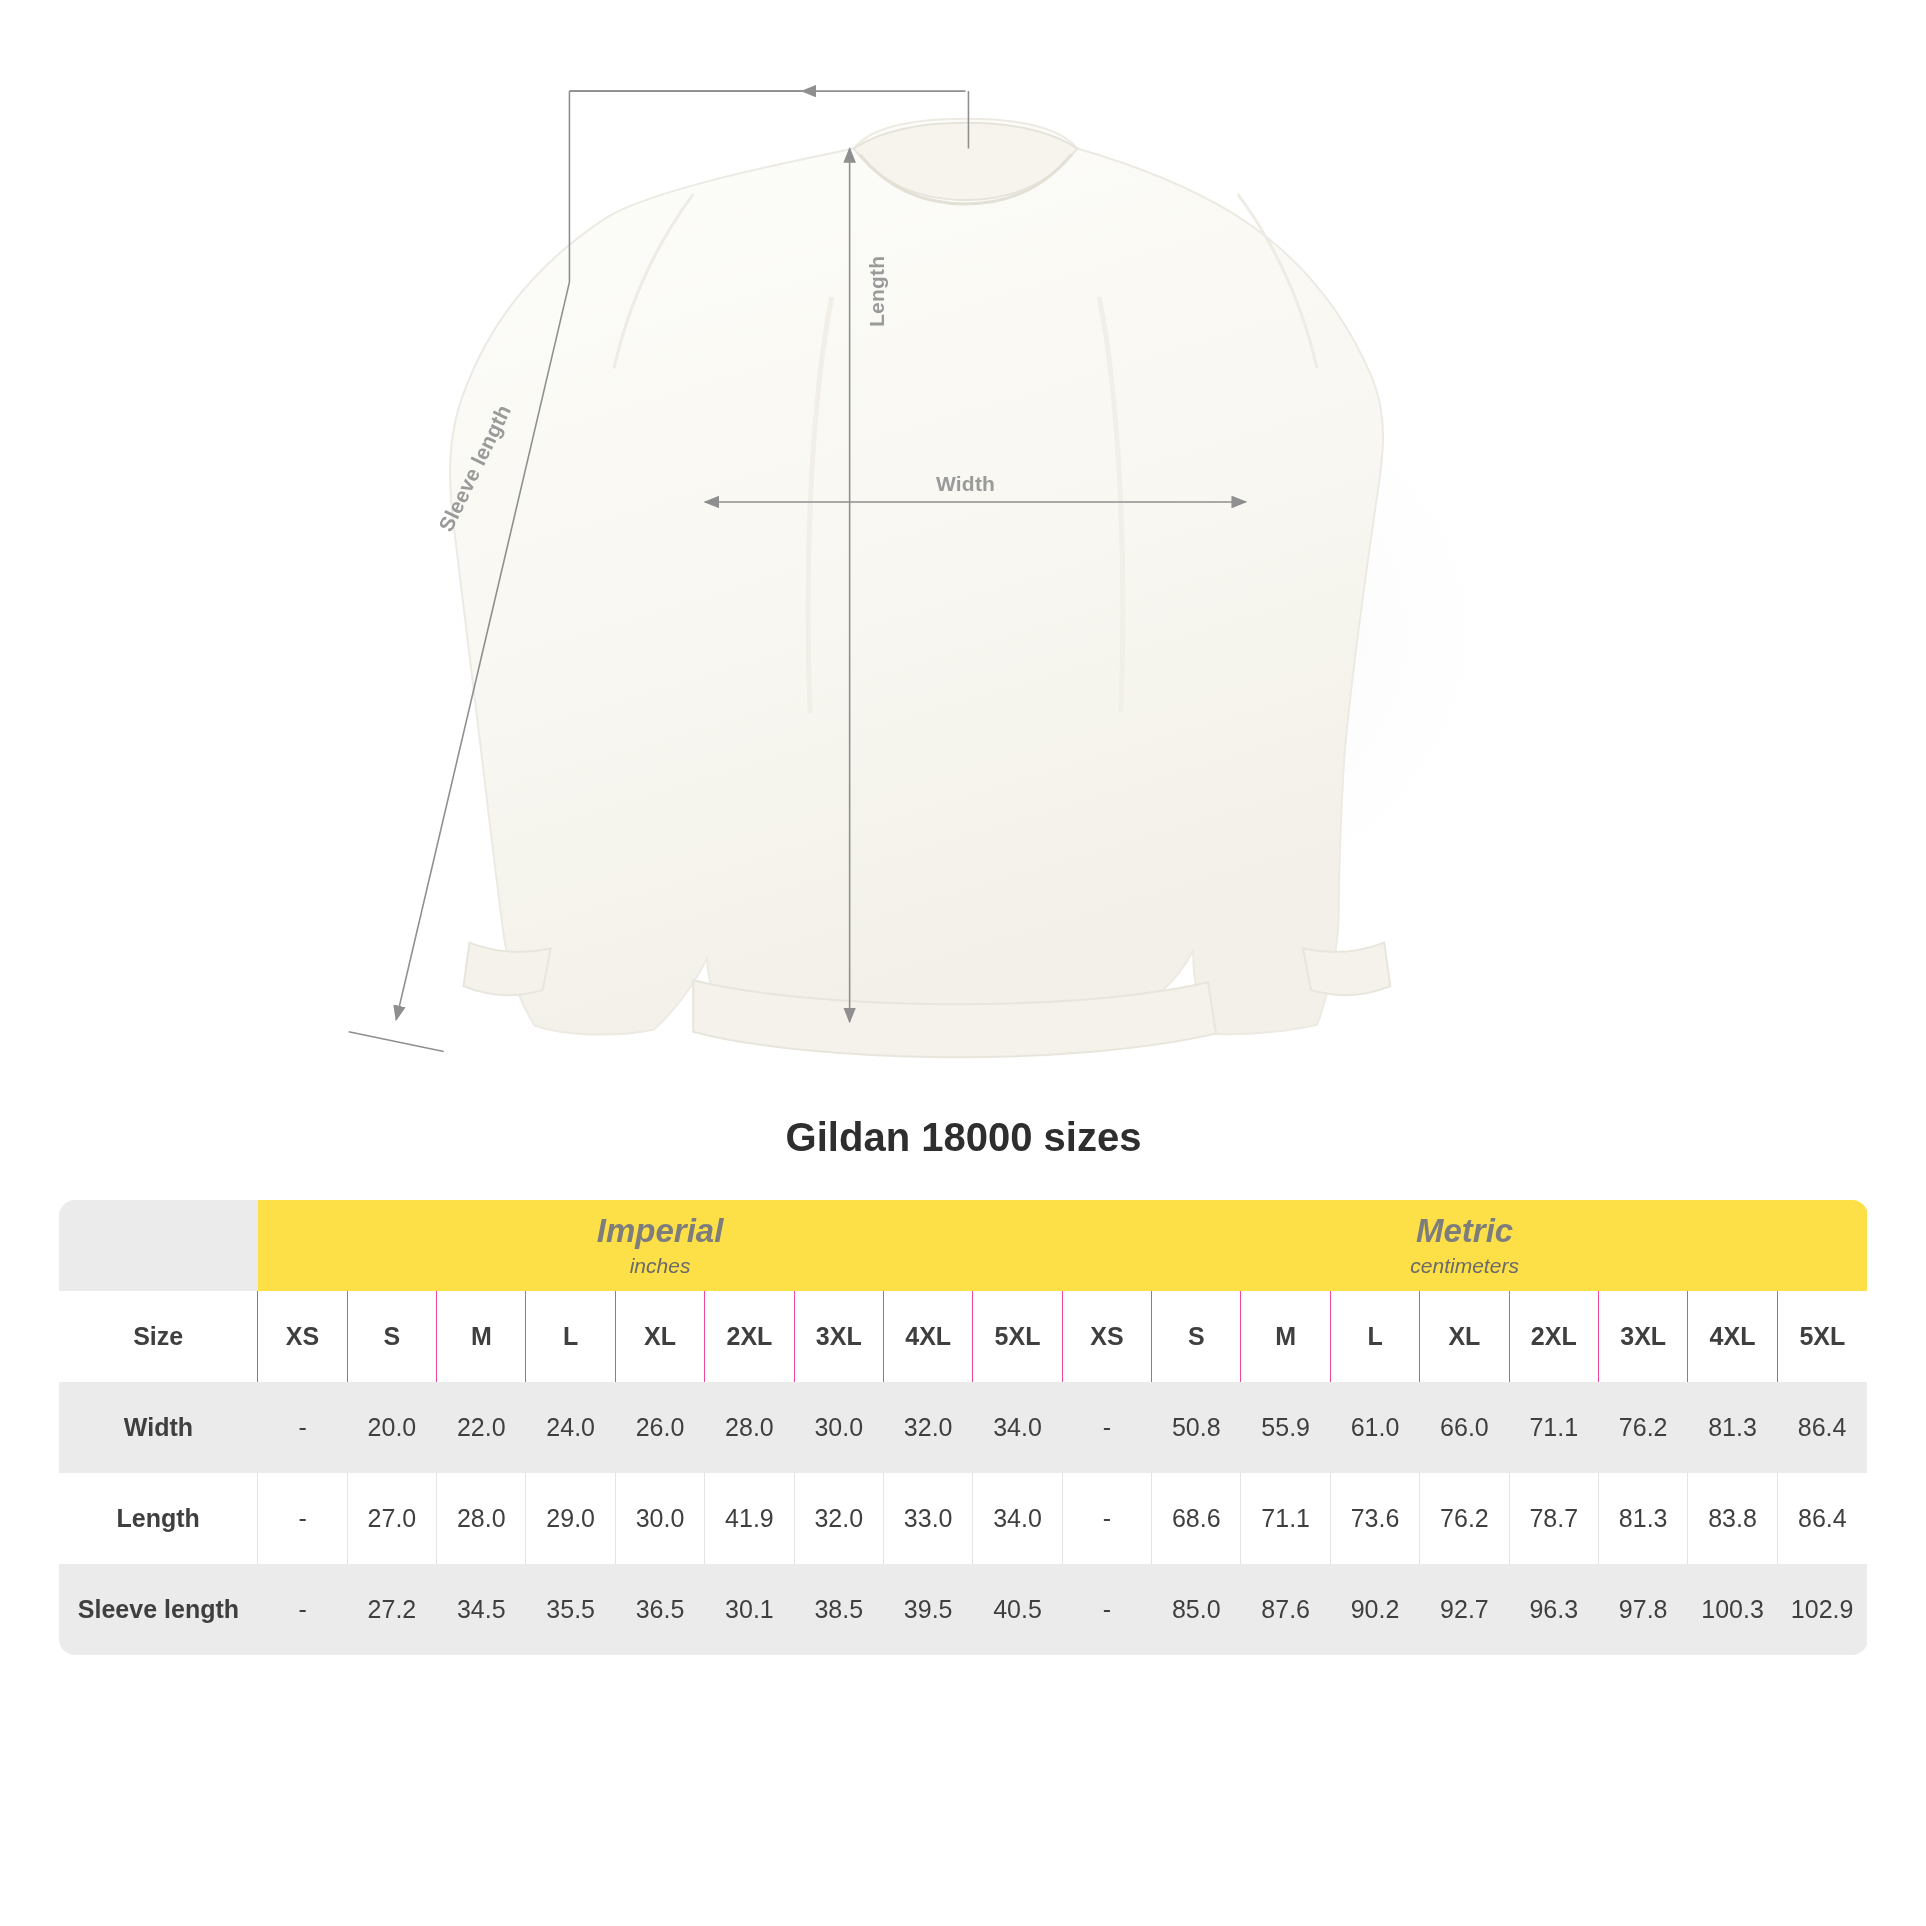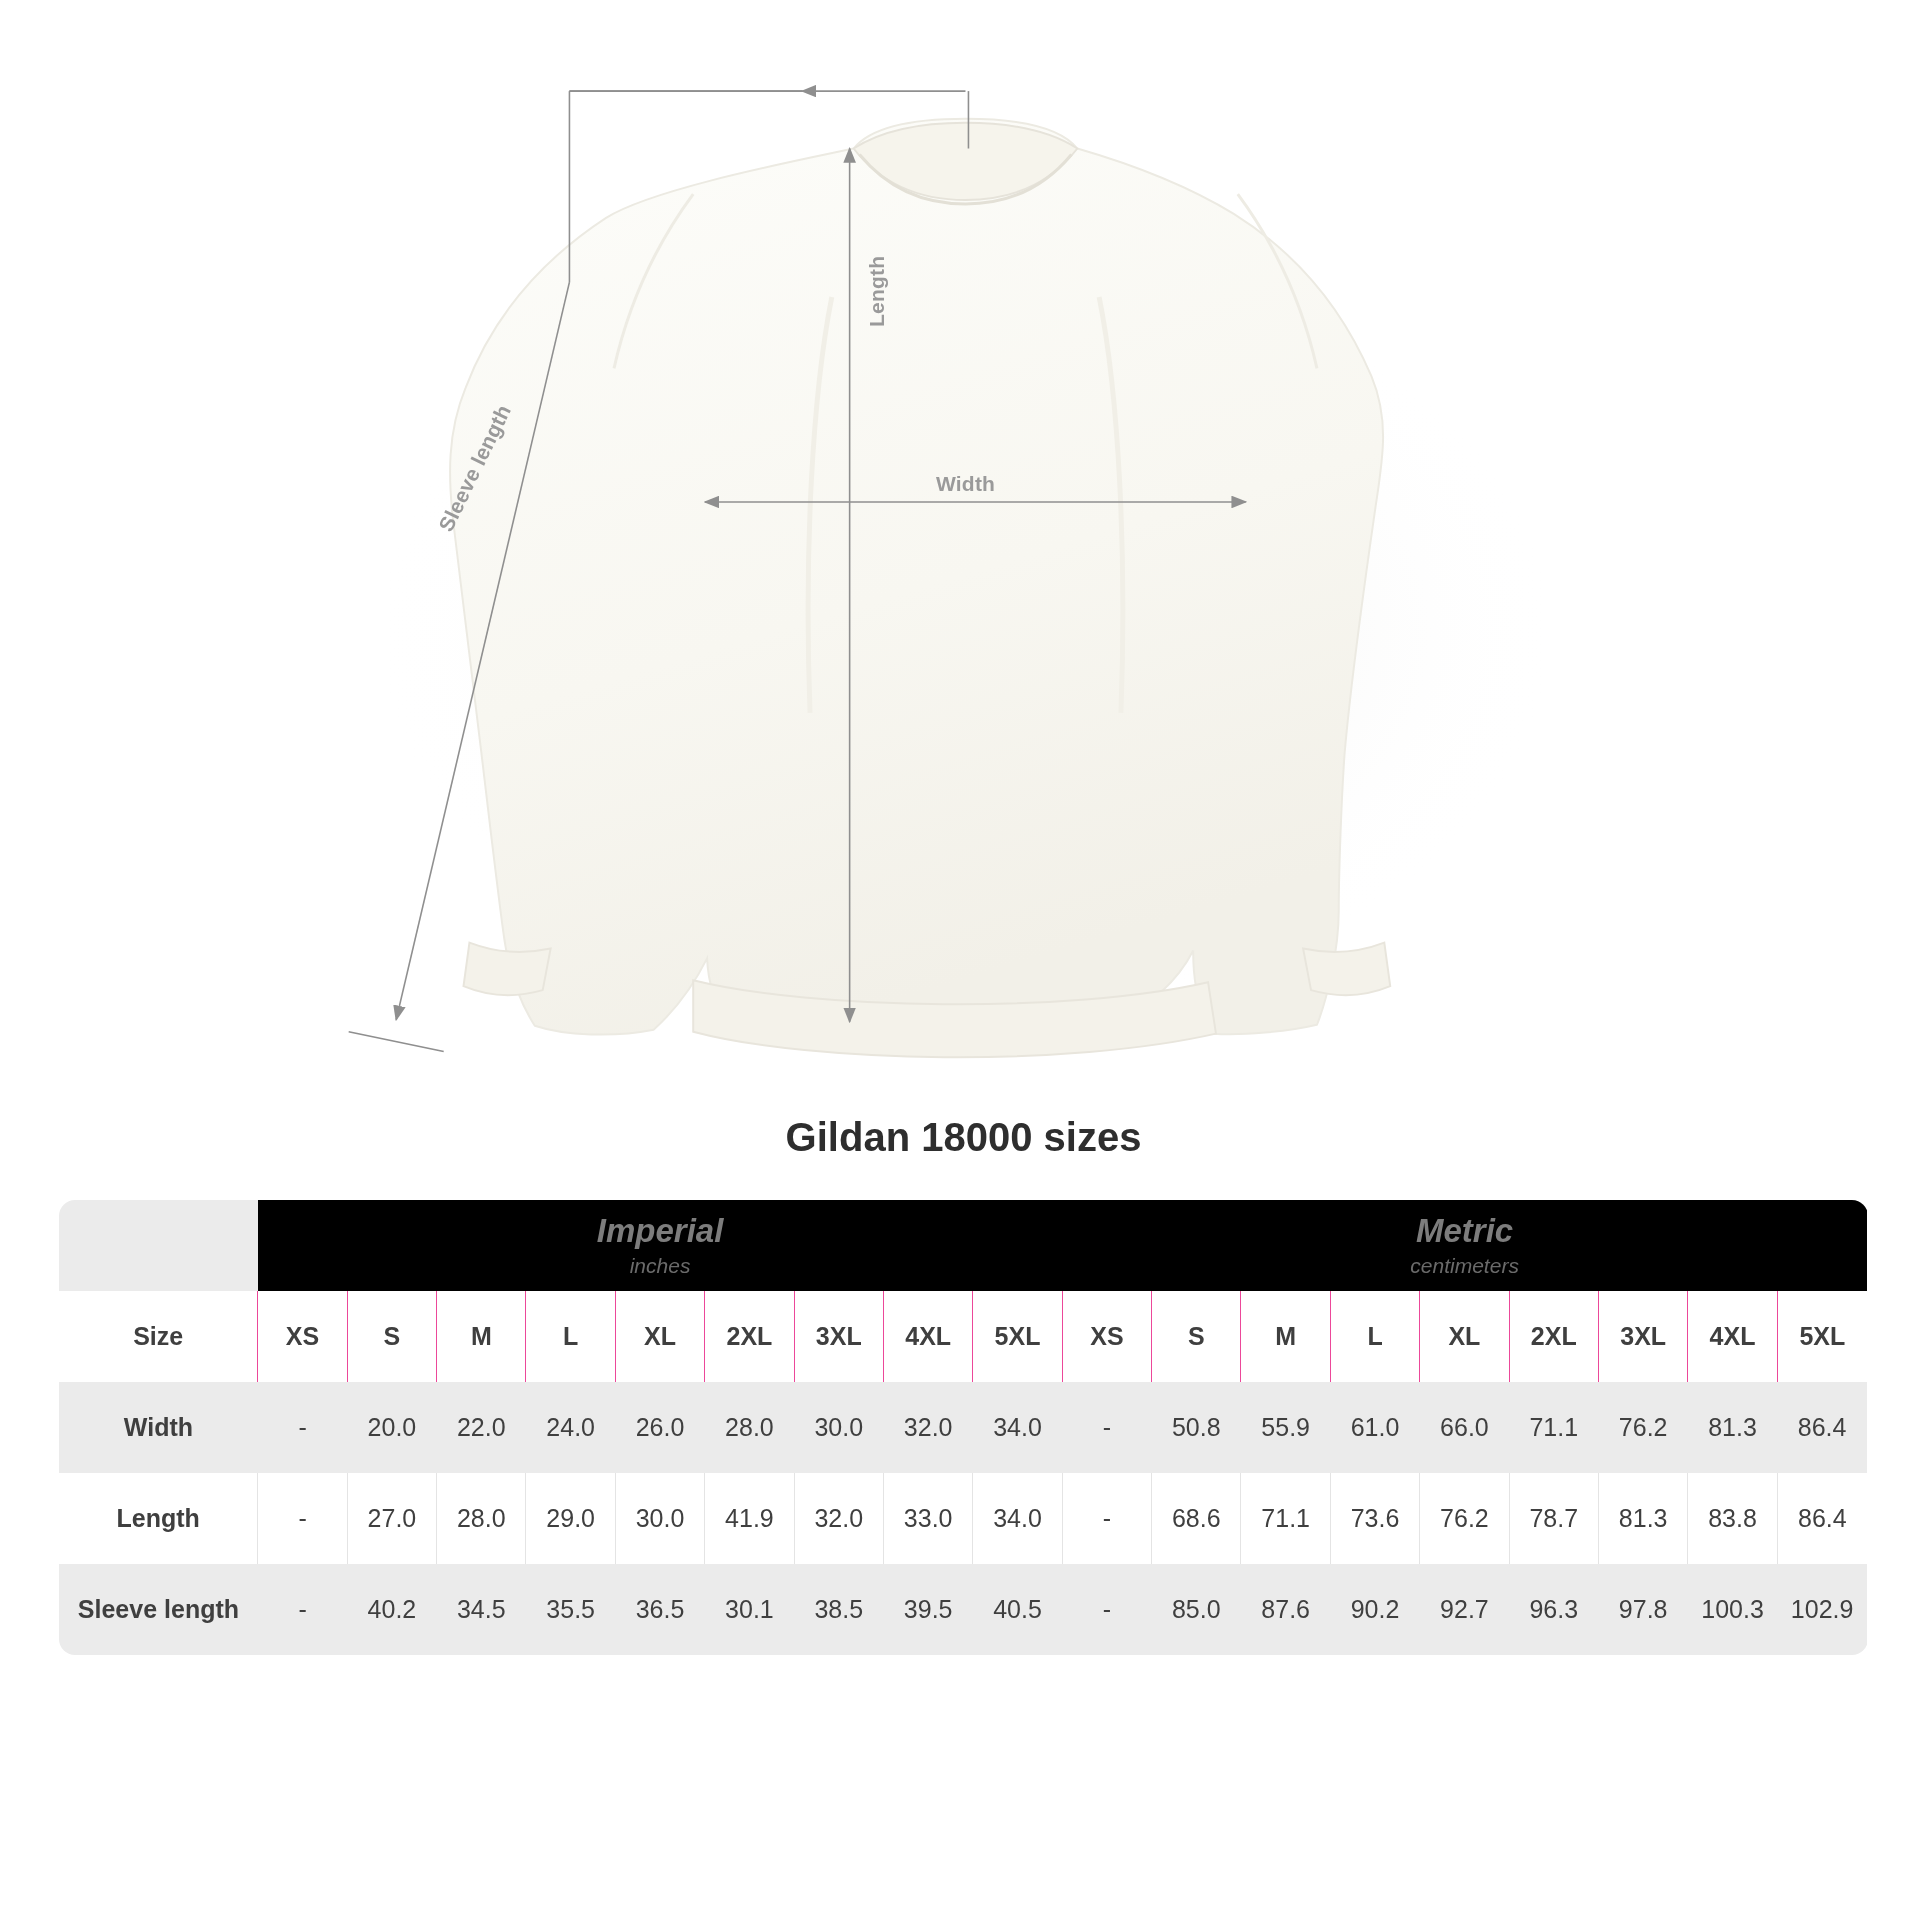--- a/index.html
+++ b/index.html
@@ -88,21 +88,21 @@
     text-align: center;
     vertical-align: middle;
     font-size: 25px;
     color: #3f3f3f;
     padding: 0;
     height: 91px;
     border: none;
   }
   
   .unit-row td {
-    background: #000000;
+    background: #fde047;
     height: 149px;
   }
   .unit-name {
     font-size: 33px;
     font-weight: bold;
     font-style: italic;
     color: #7d7d7d;
     line-height: 1.25;
   }
   .unit-sub {
@@ -349,21 +349,21 @@
           <td class="sep-left">76.2</td>
           <td class="sep-left">78.7</td>
           <td class="sep-left">81.3</td>
           <td class="sep-left">83.8</td>
           <td class="sep-left">86.4</td>
         </tr>
 
         <tr class="row-shade">
           <td class="rowhead">Sleeve length</td>
           <td class="sep-left">-</td>
-          <td class="sep-left">40.2</td>
+          <td class="sep-left">27.2</td>
           <td class="sep-left">34.5</td>
           <td class="sep-left">35.5</td>
           <td class="sep-left">36.5</td>
           <td class="sep-left">30.1</td>
           <td class="sep-left">38.5</td>
           <td class="sep-left">39.5</td>
           <td class="sep-left">40.5</td>
           <td class="sep-left">-</td>
           <td class="sep-left">85.0</td>
           <td class="sep-left">87.6</td>

